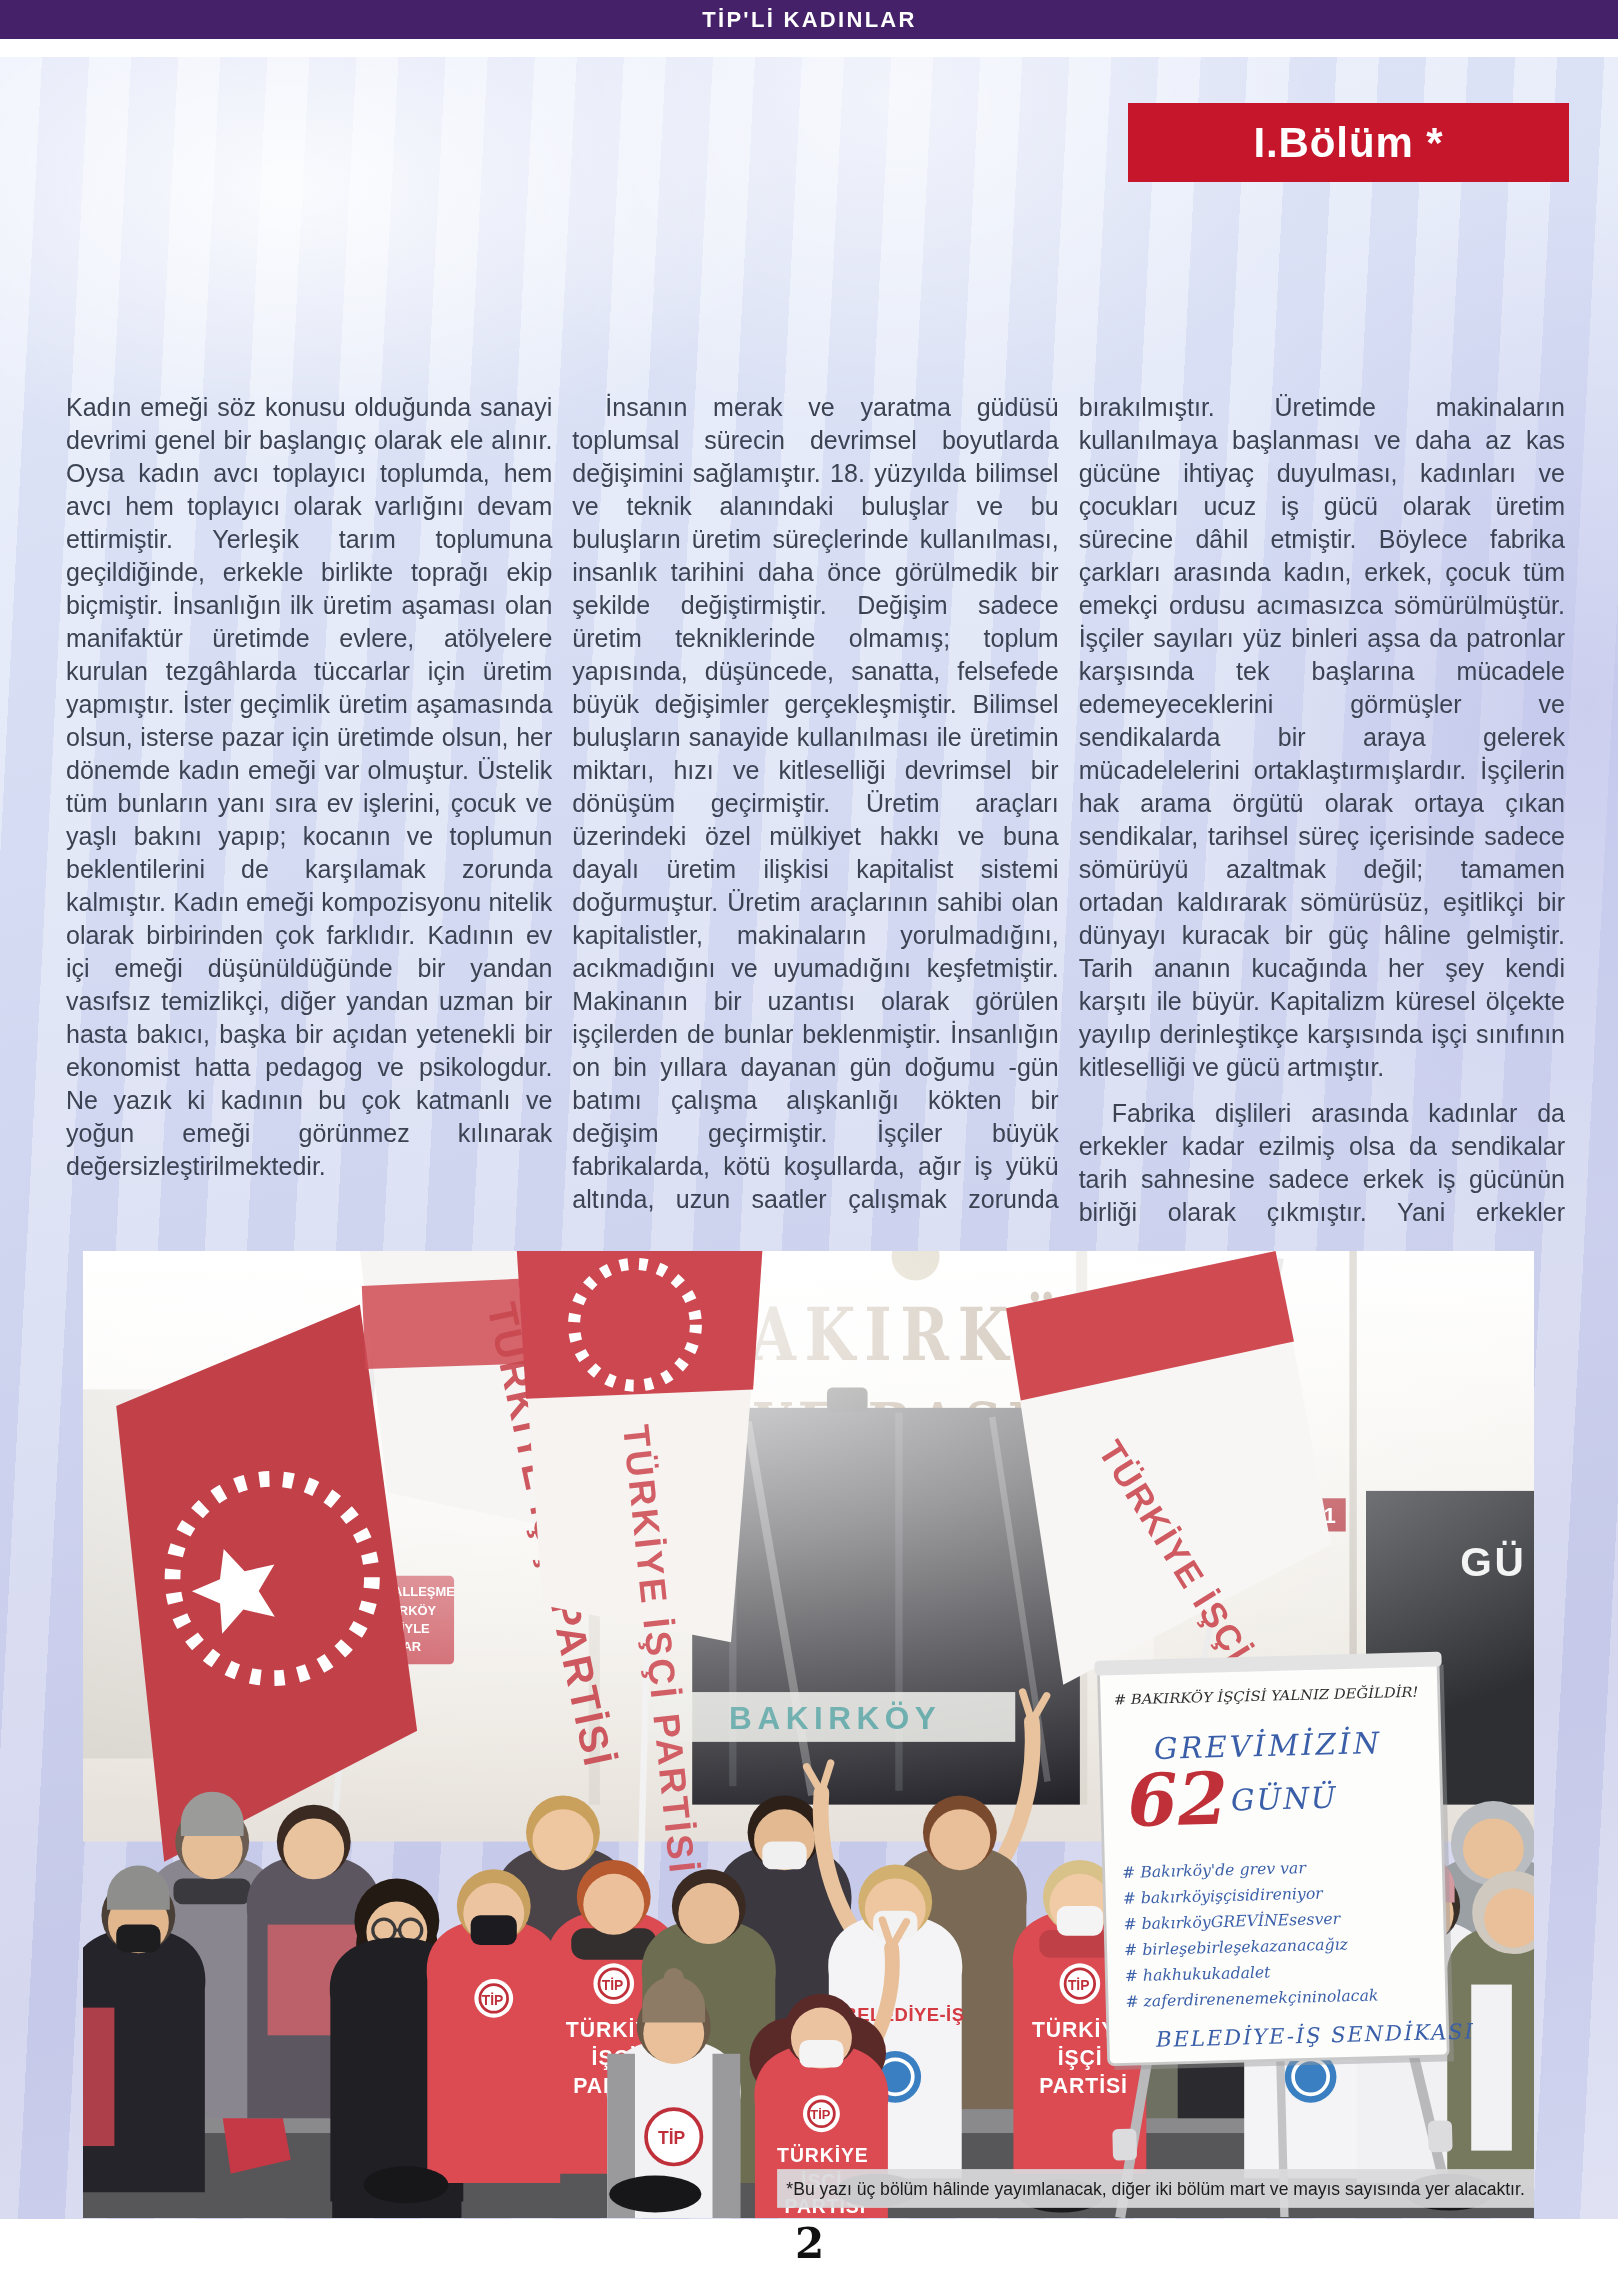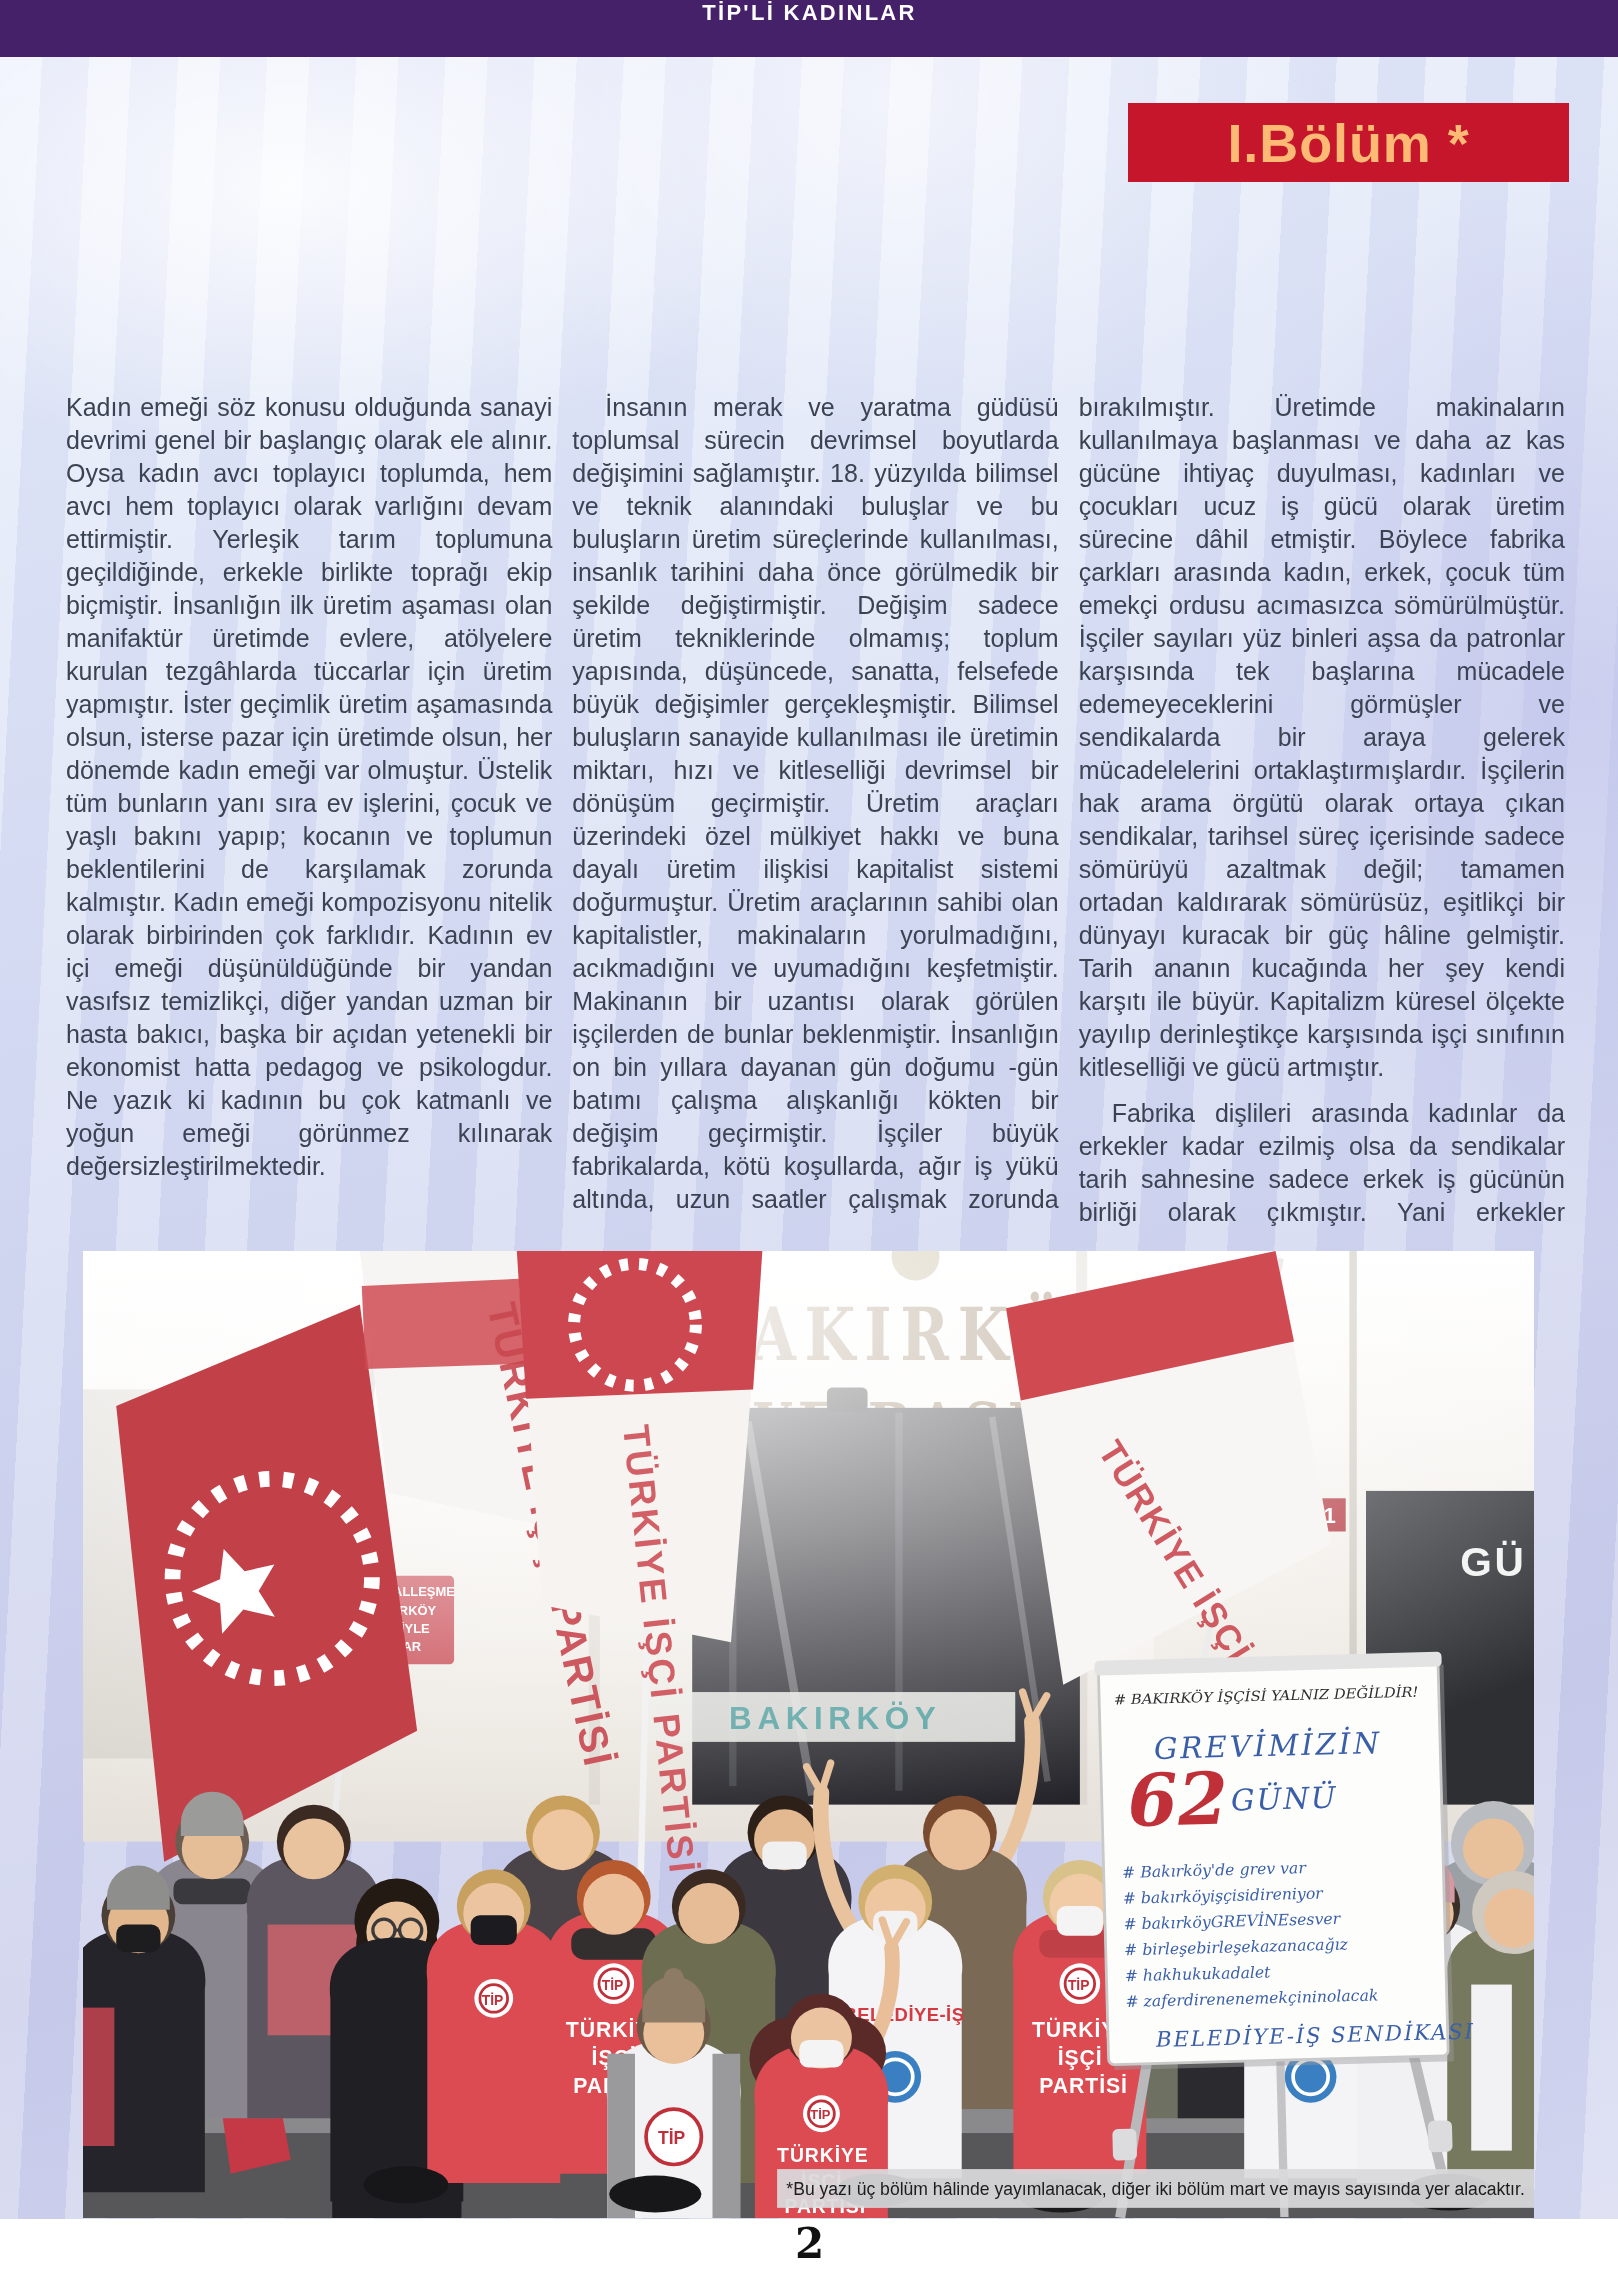--- a/index.html
+++ b/index.html
@@ -6,29 +6,29 @@
   #page{position:relative;width:1619px;height:2290px;overflow:hidden;background:#ffffff;
         font-family:"Liberation Sans", sans-serif;}
   
   #bg{position:absolute;left:0;top:57px;width:1619px;height:2162px;
       background:
         radial-gradient(831px 461px at 18% 6%, rgba(255,255,255,.85), rgba(255,255,255,0) 60%),
         radial-gradient(646px 831px at 98% 30%, rgba(186,188,232,.55), rgba(186,188,232,0) 65%),
         radial-gradient(738px 554px at 55% 2%, rgba(255,255,255,.6), rgba(255,255,255,0) 60%),
         repeating-linear-gradient(93deg, rgba(255,255,255,.22) 0 42px, rgba(176,182,228,.14) 42px 89px),
         linear-gradient(168deg,#e9eefb 0%,#dde4f6 28%,#d2d7f0 55%,#c9ccea 78%,#d7daf1 100%);}
-  #headerbar{position:absolute;left:0;top:0;width:1619px;height:57px;background:#452169;
-      display:flex;align-items:flex-start;justify-content:center;}
+  #headerbar{position:absolute;left:0;top:0;width:1619px;height:39px;background:#452169;
+      display:flex;align-items:center;justify-content:center;}
   #headerbar span{color:#ffffff;font-size:22px;font-weight:bold;letter-spacing:2.3px;}
   #title{position:absolute;left:52px;top:137px;width:1071px;color:#c32033;
       font-family:"DejaVu Serif", serif;font-style:italic;font-weight:bold;
       font-size:87px;line-height:95px;letter-spacing:-2.8px;}
   #badge{position:absolute;left:1128px;top:103px;width:441px;height:79px;background:#c5162c;
       display:flex;align-items:center;justify-content:center;}
-  #badge span{color:#fdba74;font-size:54px;font-weight:bold;letter-spacing:0.9px;}
+  #badge span{color:#ffffff;font-size:42px;font-weight:bold;letter-spacing:0.9px;}
   #author{position:absolute;left:1128px;top:196px;width:441px;text-align:center;
       font-family:"DejaVu Serif", serif;font-weight:bold;font-size:40px;color:#aa1f2b;}
   #article{position:absolute;left:66px;top:391px;width:1499px;height:845px;overflow:hidden;
       column-count:3;column-gap:20px;column-fill:auto;
       font-size:25px;line-height:33px;color:#3b4353;text-align:justify;}
   #article p{margin:0;}
   #article p.indent{text-indent:33px;margin-top:13px;}
   #photo{position:absolute;left:83px;top:1251px;width:1451px;height:967px;}
   #pagenum{position:absolute;left:0;top:2219px;width:1619px;text-align:center;
       font-family:"DejaVu Serif", serif;font-weight:bold;font-size:42px;color:#111111;}

